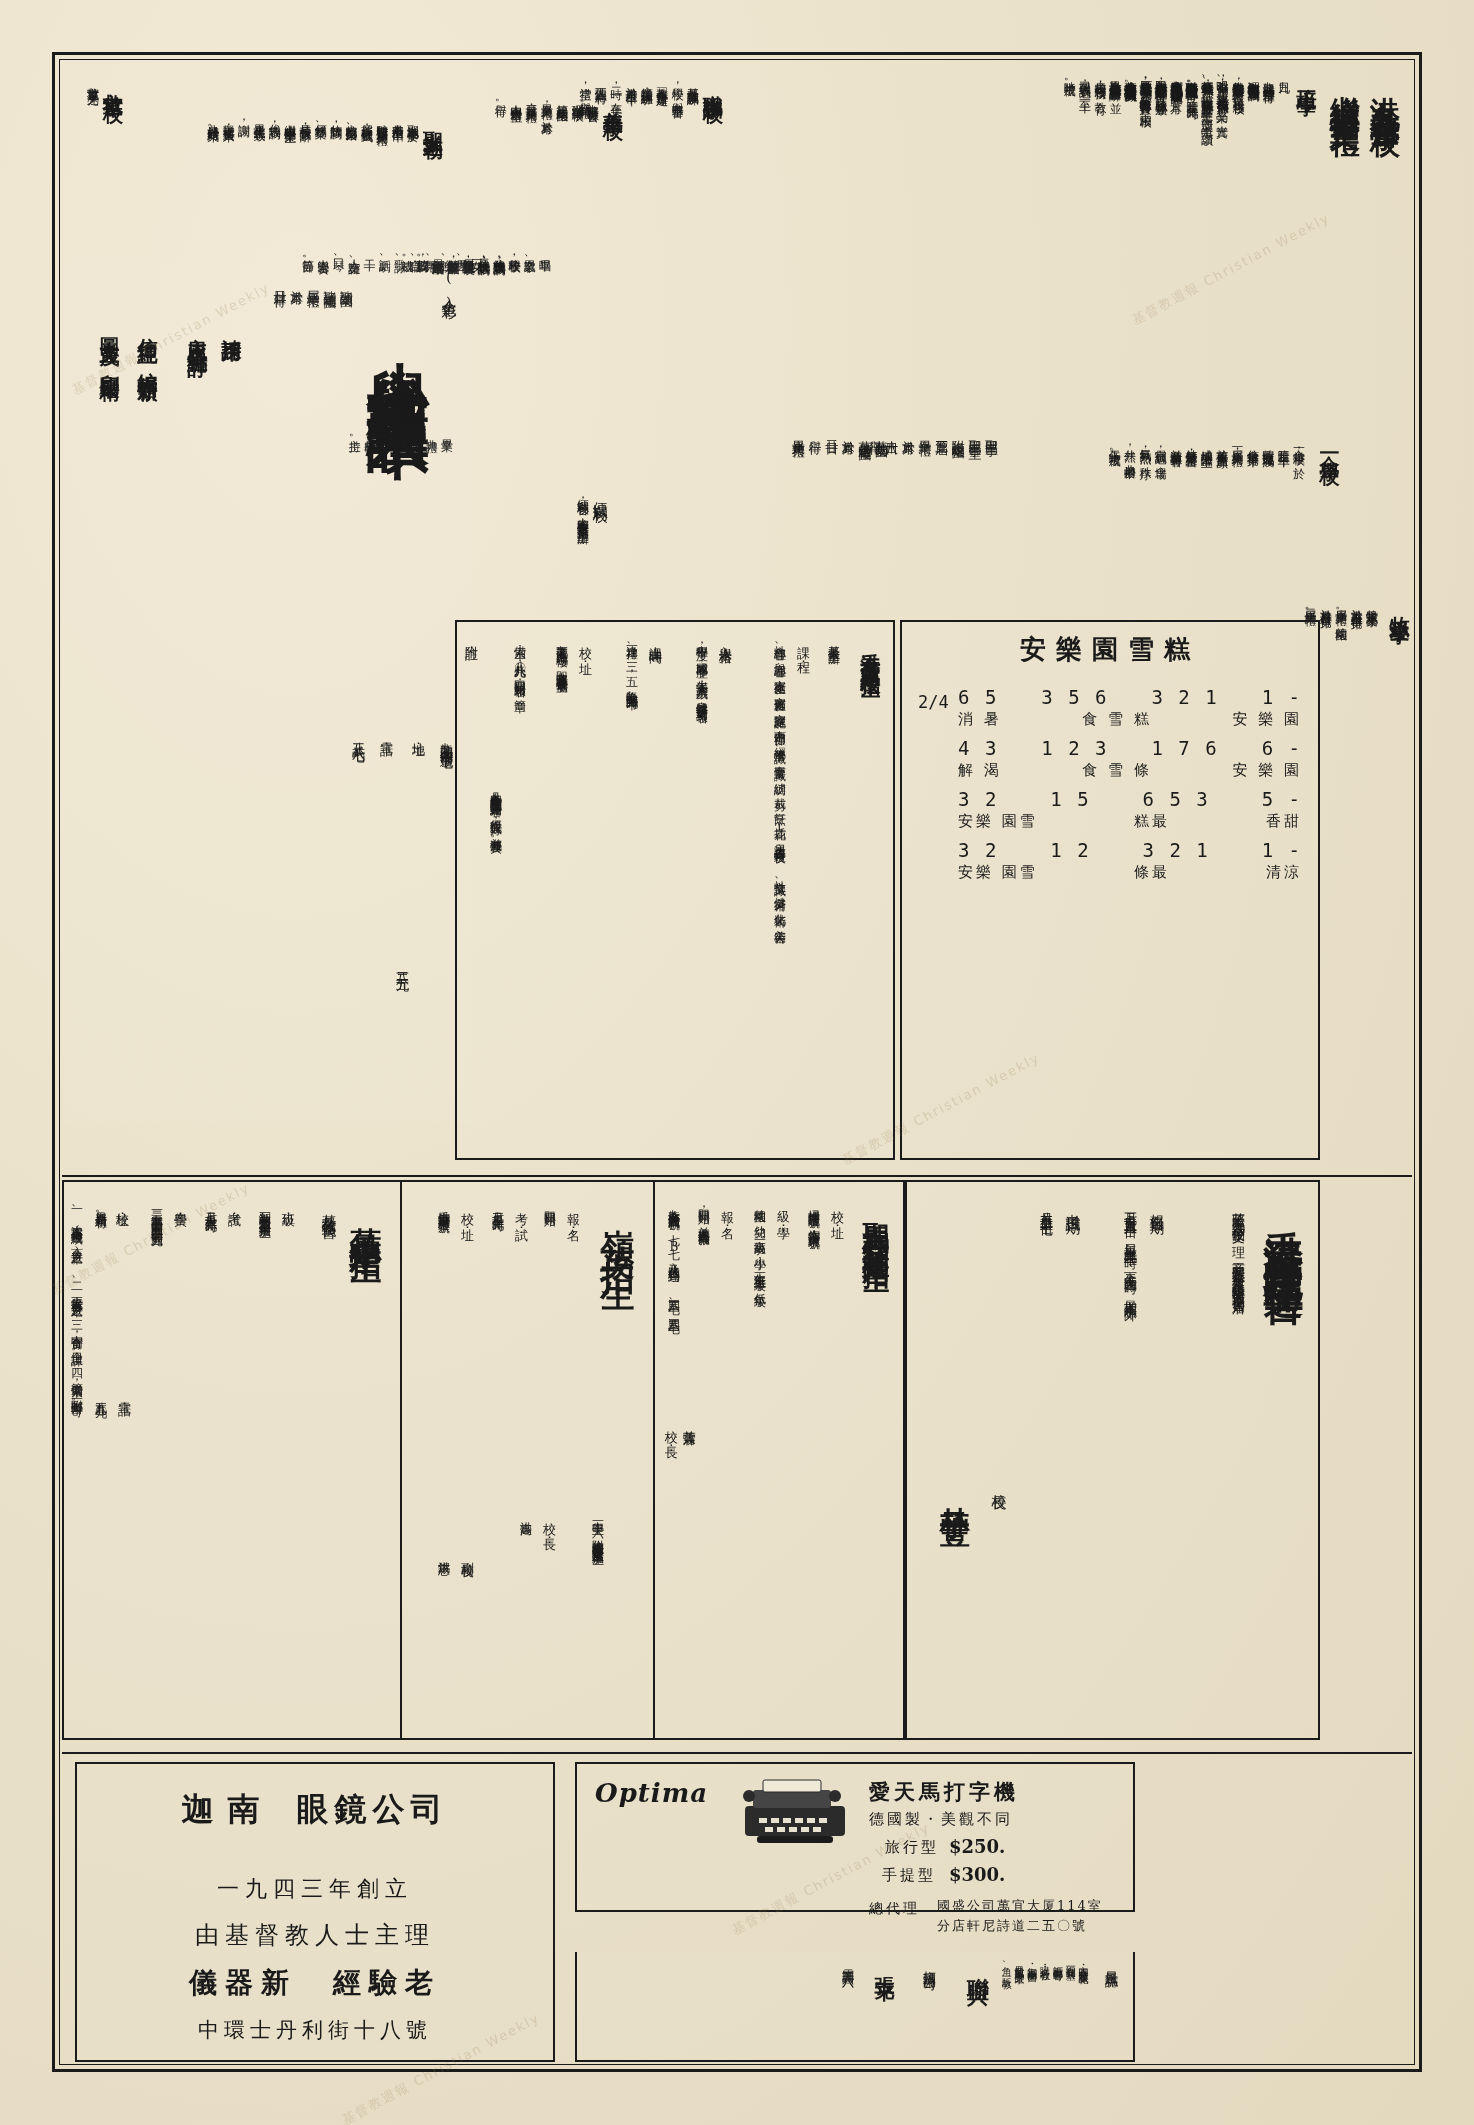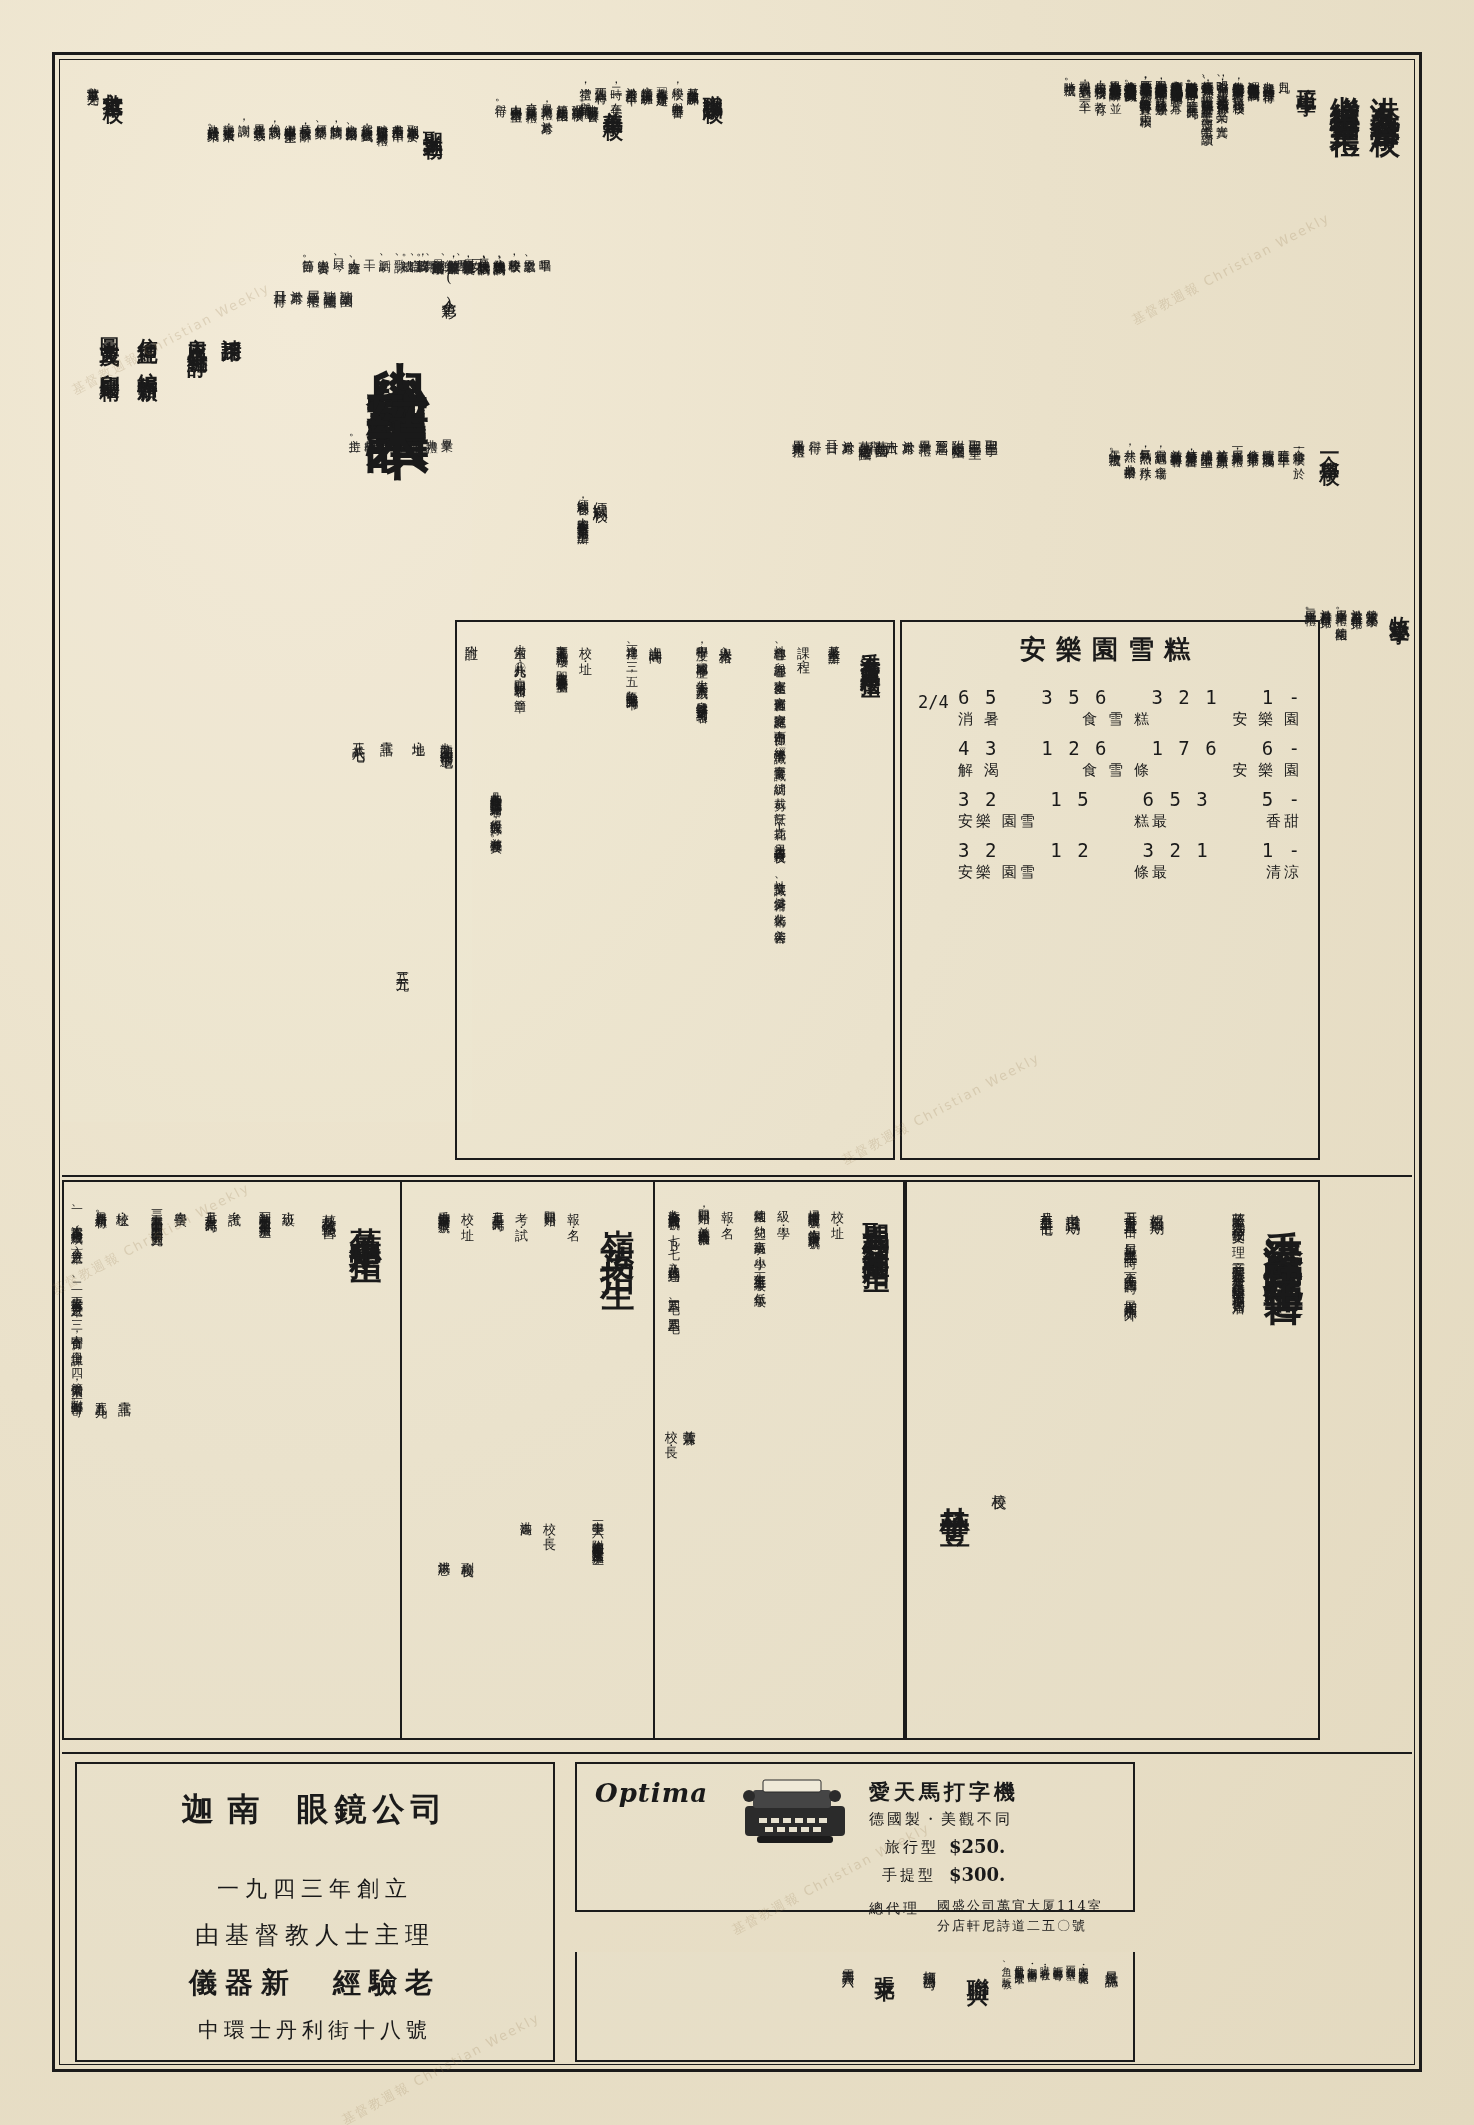--- a/index.html
+++ b/index.html
@@ -309,21 +309,21 @@
         <span>1 ‑</span>
       </div>
       <div class="score-lyric">
         <span>消 暑</span>
         <span>食 雪 糕</span>
         <span>安 樂 園</span>
       </div>
 
       <div class="score-row">
         <span>4 3</span>
-        <span>1 2 6</span>
+        <span>1 2 3</span>
         <span>1 7 6</span>
         <span>6 ‑</span>
       </div>
       <div class="score-lyric">
         <span>解 渴</span>
         <span>食 雪 條</span>
         <span>安 樂 園</span>
       </div>
 
       <div class="score-row">

